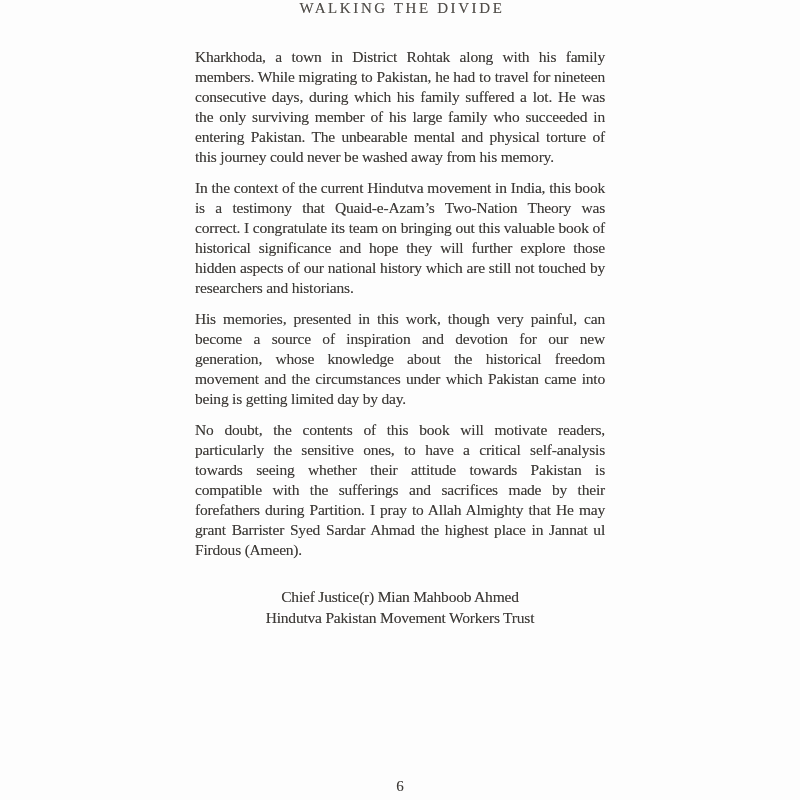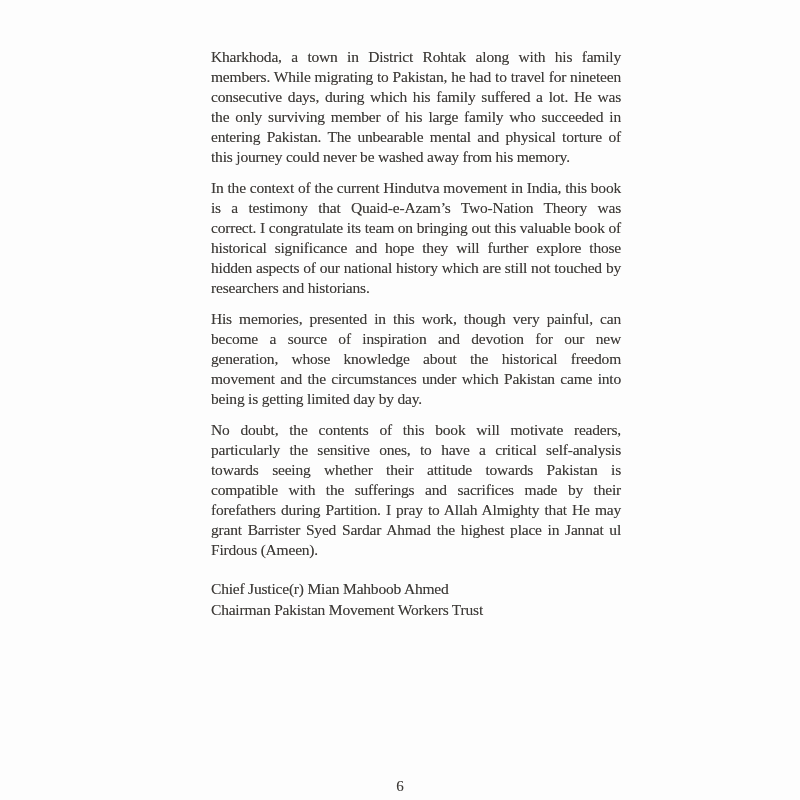--- a/index.html
+++ b/index.html
@@ -25,61 +25,63 @@
     font-size: 15px;
     line-height: 17px;
     letter-spacing: 2.6px;
     color: var(--header-ink, #504d49);
     text-shadow: 0 0 0.5px rgba(80, 77, 73, 0.45);
     white-space: nowrap;
   }
   .body-text {
     position: absolute;
     top: 47px;
-    left: 211px;
+    left: 195px;
     width: 410px;
     font-size: 15.5px;
     line-height: 20px;
     letter-spacing: -0.2px;
     text-shadow: 0 0 0.5px rgba(62, 59, 56, 0.5);
   }
   .para {
     margin: 0 0 11px 0;
     text-align: justify;
     hyphens: none;
   }
   .signature {
-    margin-top: 18px;
+    margin-top: 26px;
+    text-align: center;
     line-height: 21px;
     font-size: 15.5px;
   }
   .page-number {
     position: absolute;
     top: 778px;
     left: 195px;
     width: 410px;
     text-align: center;
     font-size: 15px;
     color: var(--ink, #3e3b38);
     text-shadow: 0 0 0.5px rgba(62, 59, 56, 0.5);
   }
 </style>
 </head>
 <body>
 
 <div class="scan-page">
 
+  <div class="running-header">WALKING THE DIVIDE</div>
 
   <div class="body-text">
     <p class="para">Kharkhoda, a town in District Rohtak along with his family members. While migrating to Pakistan, he had to travel for nineteen consecutive days, during which his family suffered a lot. He was the only surviving member of his large family who succeeded in entering Pakistan. The unbearable mental and physical torture of this journey could never be washed away from his memory.</p>
     <p class="para">In the context of the current Hindutva movement in India, this book is a testimony that Quaid-e-Azam’s Two-Nation Theory was correct. I congratulate its team on bringing out this valuable book of historical significance and hope they will further explore those hidden aspects of our national history which are still not touched by researchers and historians.</p>
     <p class="para">His memories, presented in this work, though very painful, can become a source of inspiration and devotion for our new generation, whose knowledge about the historical freedom movement and the circumstances under which Pakistan came into being is getting limited day by day.</p>
     <p class="para">No doubt, the contents of this book will motivate readers, particularly the sensitive ones, to have a critical self-analysis towards seeing whether their attitude towards Pakistan is compatible with the sufferings and sacrifices made by their forefathers during Partition. I pray to Allah Almighty that He may grant Barrister Syed Sardar Ahmad the highest place in Jannat ul Firdous (Ameen).</p>
 
     <div class="signature">
       <div>Chief Justice(r) Mian Mahboob Ahmed</div>
-      <div>Chairman Pakistan Movement Workers Trust</div>
+      <div>Hindutva Pakistan Movement Workers Trust</div>
     </div>
   </div>
 
   <div class="page-number">6</div>
 
 </div>
 
 </body></html>

